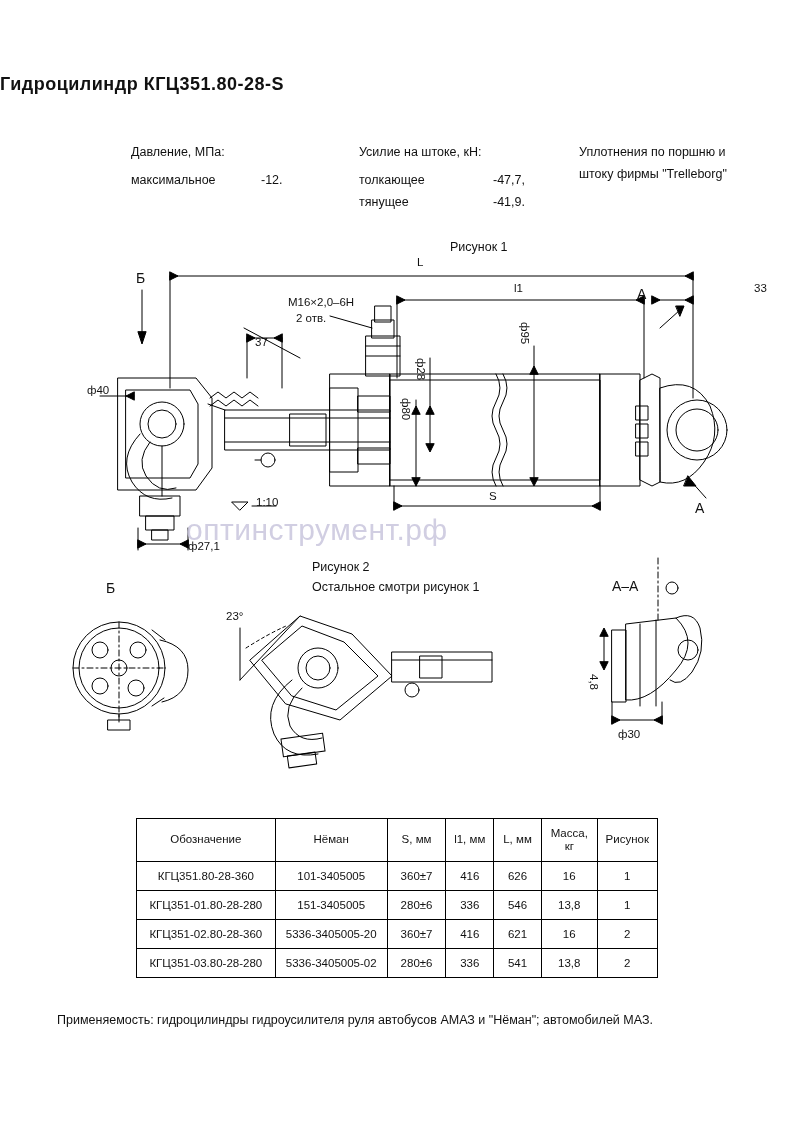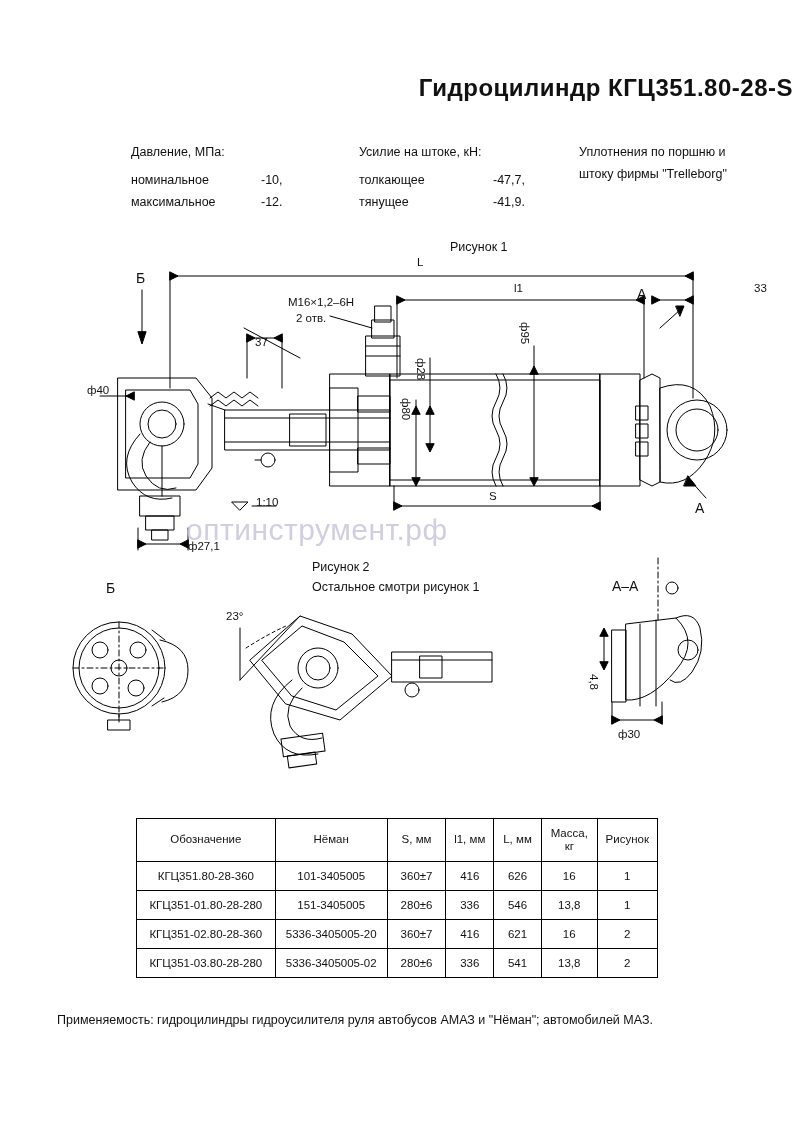--- a/index.html
+++ b/index.html
@@ -19,22 +19,22 @@
     position: absolute;
     left: 0; top: 0;
     width: 793px;
     height: 1123px;
   }
   
   .title {
     position: absolute;
     left: 0; top: 74px;
     width: 793px;
-    text-align: right;
-    font-size: 24px;
+    text-align: left;
+    font-size: 18px;
     font-weight: bold;
     letter-spacing: 0.5px;
     font-family: "Liberation Sans", sans-serif;
   }
   
   .specs {
     position: absolute;
     left: 131px; top: 145px;
     width: 640px;
     font-size: 12.5px;
@@ -124,24 +124,20 @@
 <body>
 
 <div class="page">
 
   <div class="title">Гидроцилиндр КГЦ351.80-28-S</div>
 
   <div class="specs">
 
     <div class="spec-col col1">
       <div class="hdr">Давление, МПа:</div>
-      <div class="spec-row">
-        <span class="lbl">номинальное</span>
-        <span class="val">-10,</span>
-      </div>
       <div class="spec-row">
         <span class="lbl">максимальное</span>
         <span class="val">-12.</span>
       </div>
     </div>
 
     <div class="spec-col col2">
       <div class="hdr">Усилие на штоке, кН:</div>
       <div class="spec-row">
         <span class="lbl">толкающее</span>
@@ -344,21 +340,21 @@
     <div class="dim" style="left:514px; top:54px;">l1</div>
     <div class="dim" style="left:706px; top:54px;margin-left:48px;">33</div>
     <div class="dim" style="left:255px; top:90px;margin-top:18px;">37</div>
 
     <div class="bigletter" style="left:136px; top:42px;">Б</div>
     <div class="bigletter" style="left:637px; top:58px;">А</div>
     <div class="bigletter" style="left:695px; top:272px;">А</div>
     <div class="bigletter" style="left:106px; top:352px;">Б</div>
     <div class="bigletter" style="left:612px; top:350px;">А–А</div>
 
-    <div class="dim" style="left:288px; top:68px;">M16×1,2–6H</div>
+    <div class="dim" style="left:288px; top:68px;">M16×2,0–6H</div>
     <div class="dim" style="left:296px; top:84px;">2 отв.</div>
 
     <div class="dim" style="left:87px; top:156px;">ф40</div>
     <div class="dim" style="left:188px; top:312px;">ф27,1</div>
 
     <div class="dim" style="left:519px; top:94px; writing-mode:vertical-rl; text-orientation:mixed;">ф95</div>
     <div class="dim" style="left:415px; top:130px; writing-mode:vertical-rl; text-orientation:mixed;">ф28</div>
     <div class="dim" style="left:400px; top:170px; writing-mode:vertical-rl; text-orientation:mixed;">ф80</div>
 
     <div class="dim" style="left:489px; top:262px;">S</div>

